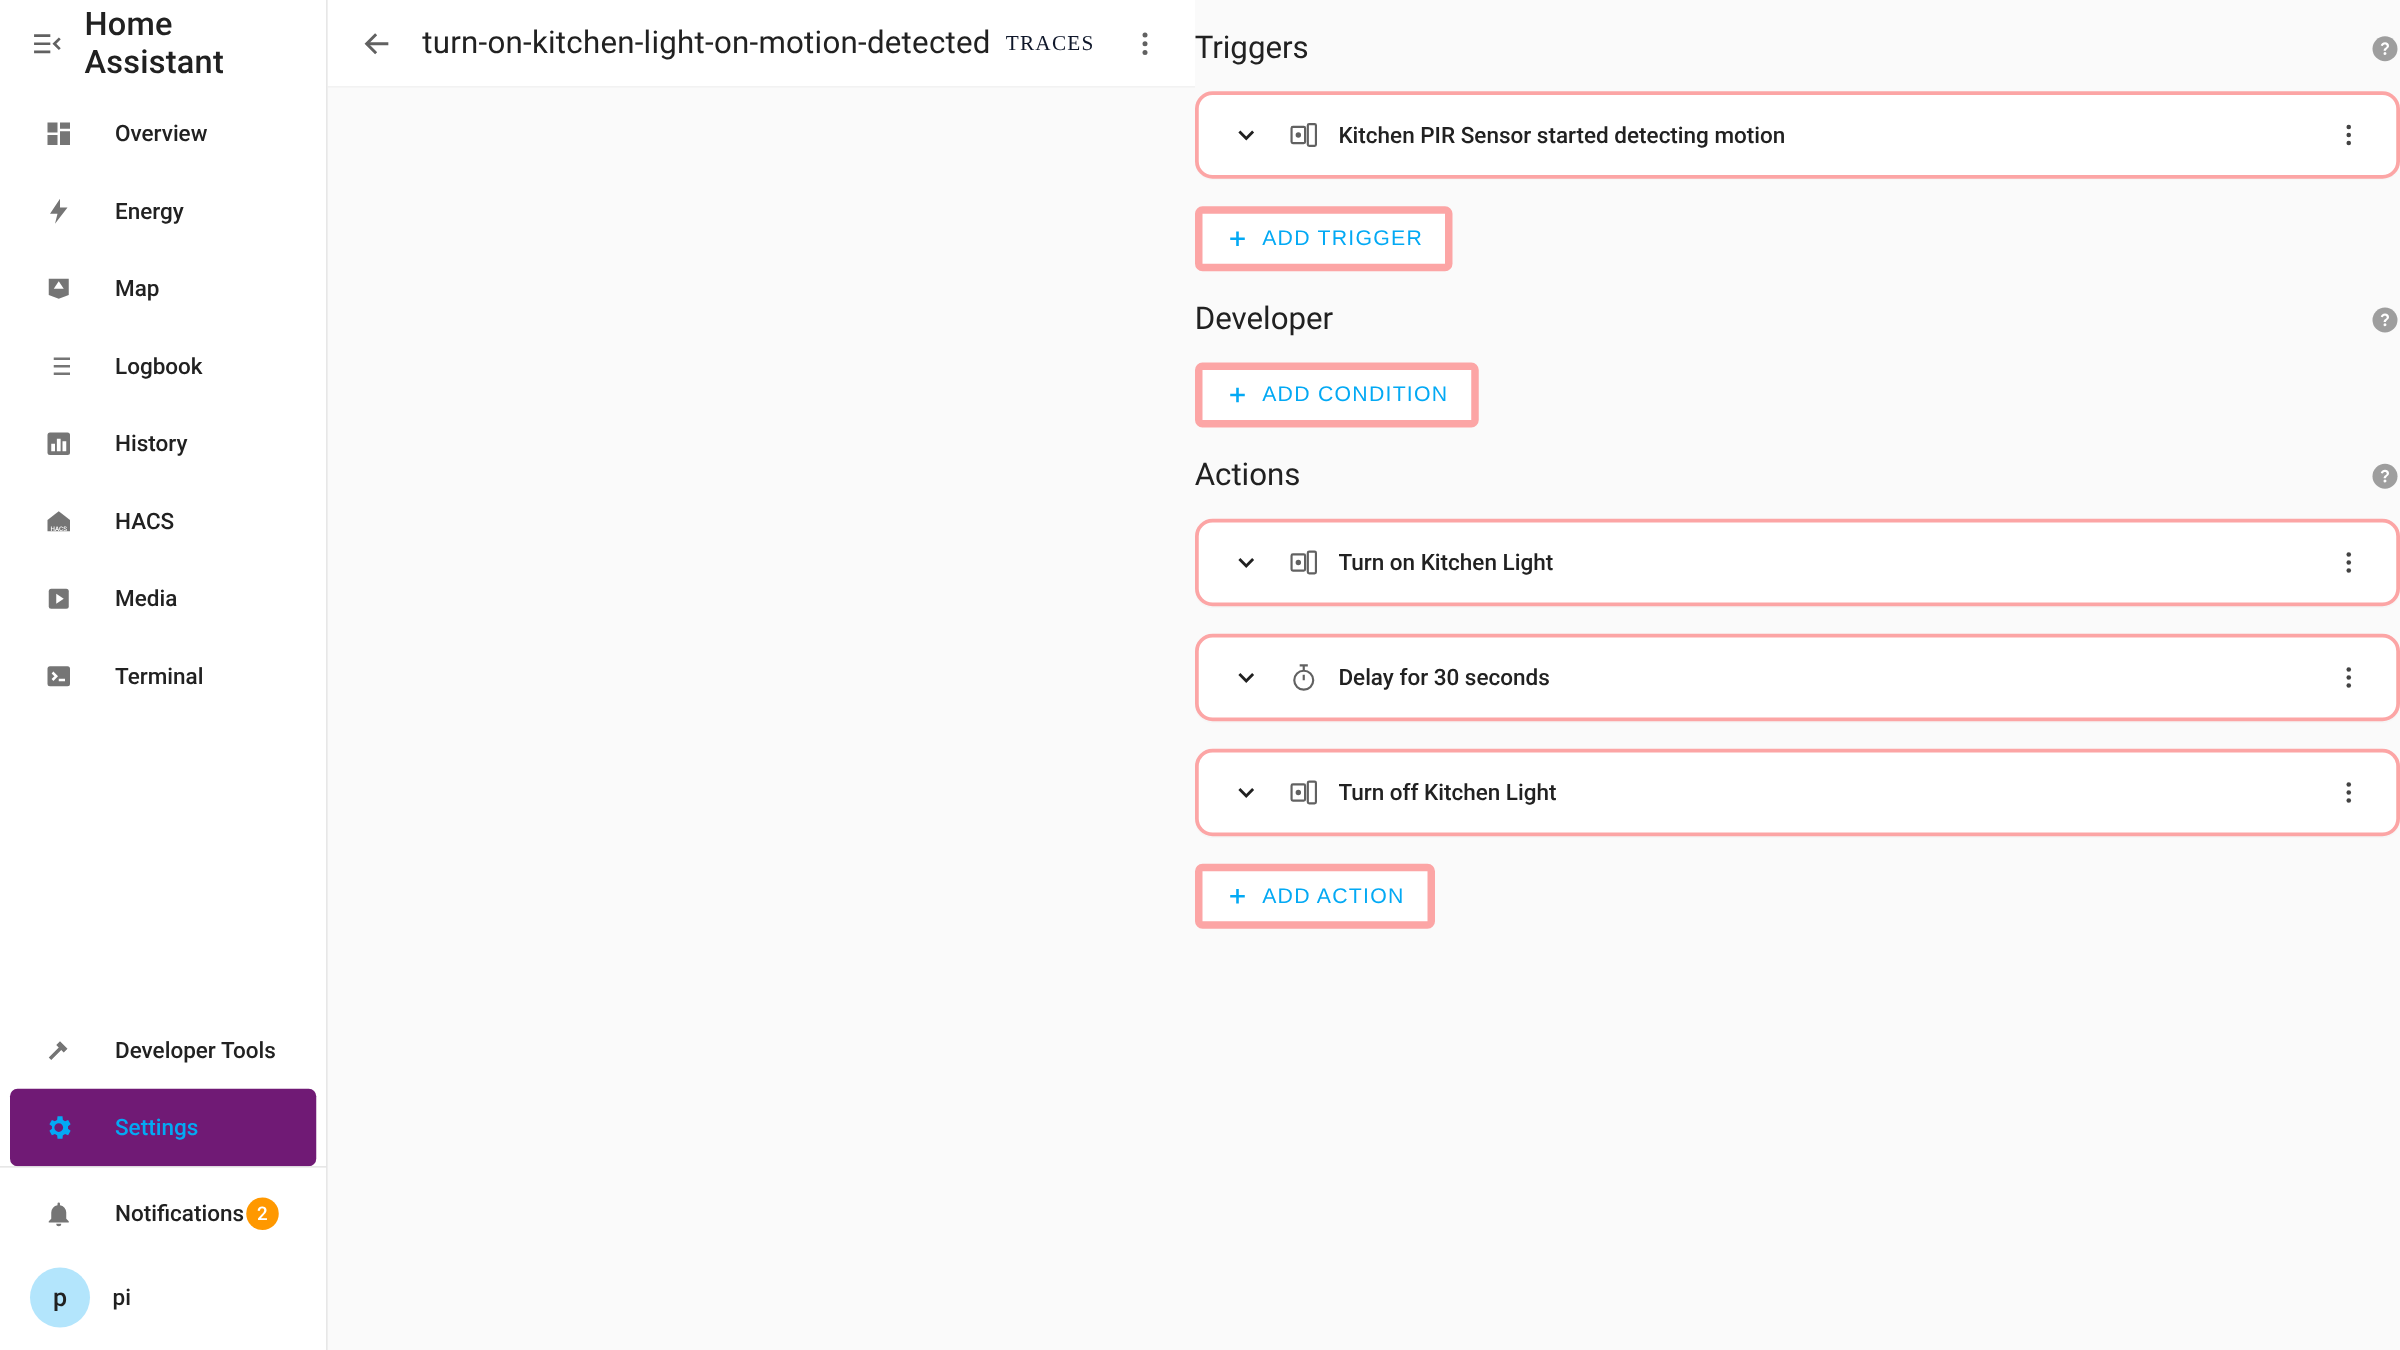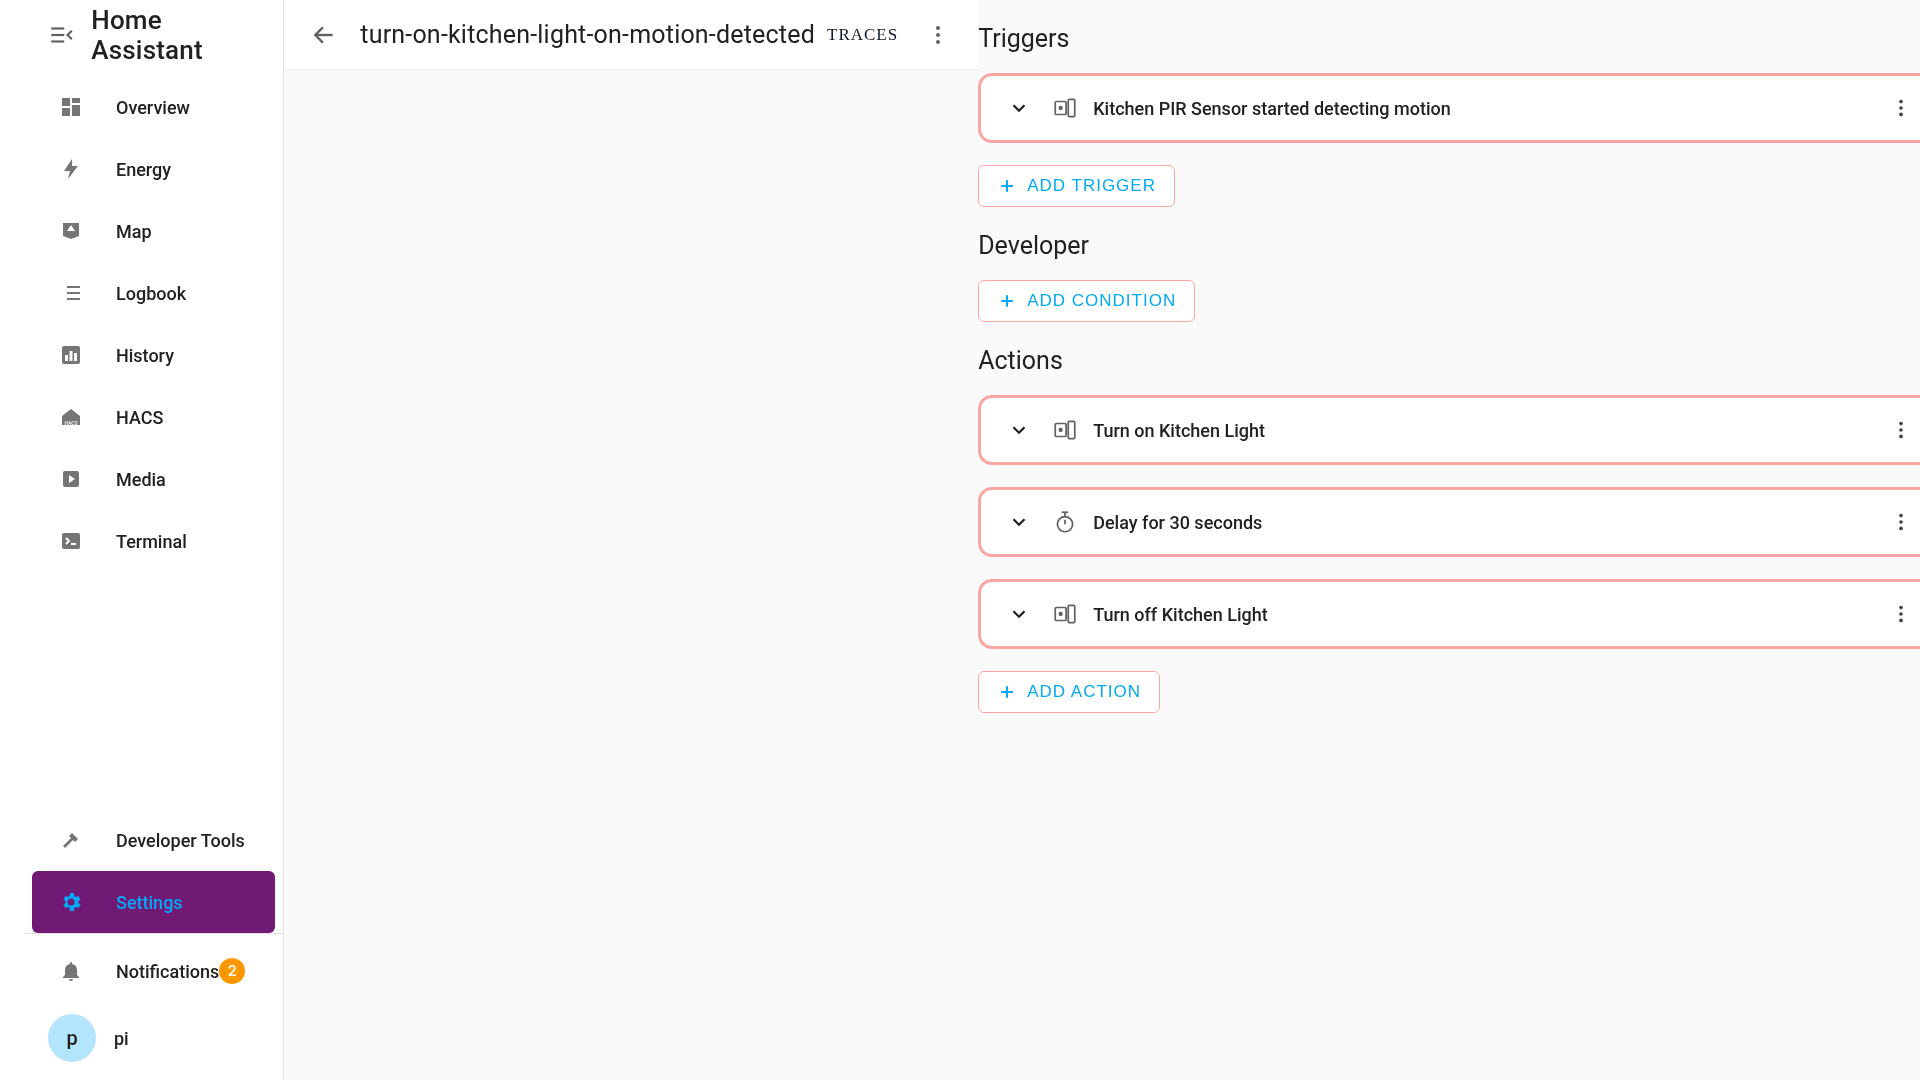--- a/index.html
+++ b/index.html
@@ -7,21 +7,20 @@
   body { display: flex; width: 1920px; height: 1080px; overflow: hidden; }
 
   
   .sidebar {
     width: 322px;
     background: #fff;
     border-right: 1px solid #e0e0e0;
     display: flex;
     flex-direction: column;
     position: relative;
-    padding-left: 24px;
   }
   .sidebar-header {
     display: flex;
     align-items: center;
     height: 70px;
     padding: 0 14px;
   }
   .collapse-btn {
     width: 48px; height: 48px;
     display: flex; align-items: center; justify-content: center;
@@ -173,21 +172,21 @@
   .row-more {
     margin-left: auto;
     width: 36px; height: 36px;
     display: flex; align-items: center; justify-content: center;
     cursor: pointer;
     color: #424242;
   }
 
   .add-btn {
     background: #fff;
-    border: 1px solid #fca5a5;
+    border: 6px solid #fca5a5;
     border-radius: 6px;
     padding: 10px 18px;
     display: inline-flex;
     align-items: center;
     color: #03a9f4;
     font-weight: 500;
     letter-spacing: 1px;
     font-size: 17px;
     cursor: pointer;
   }

